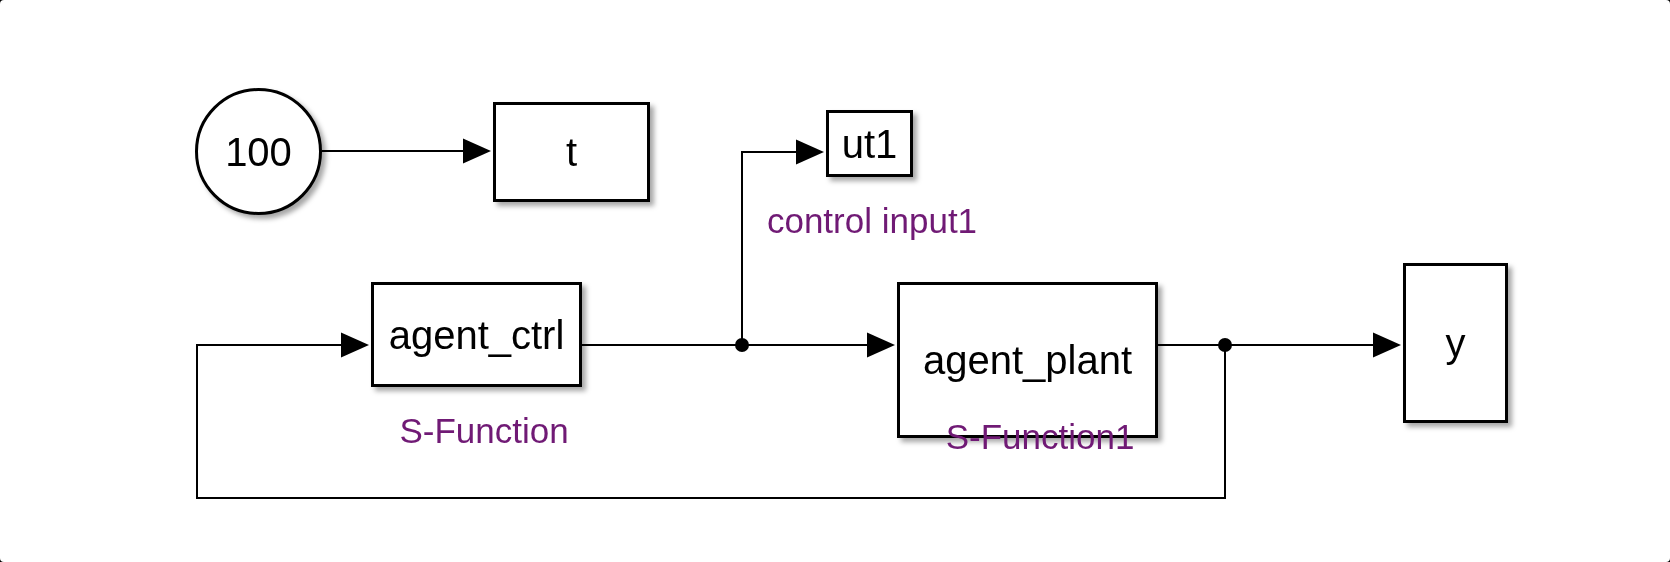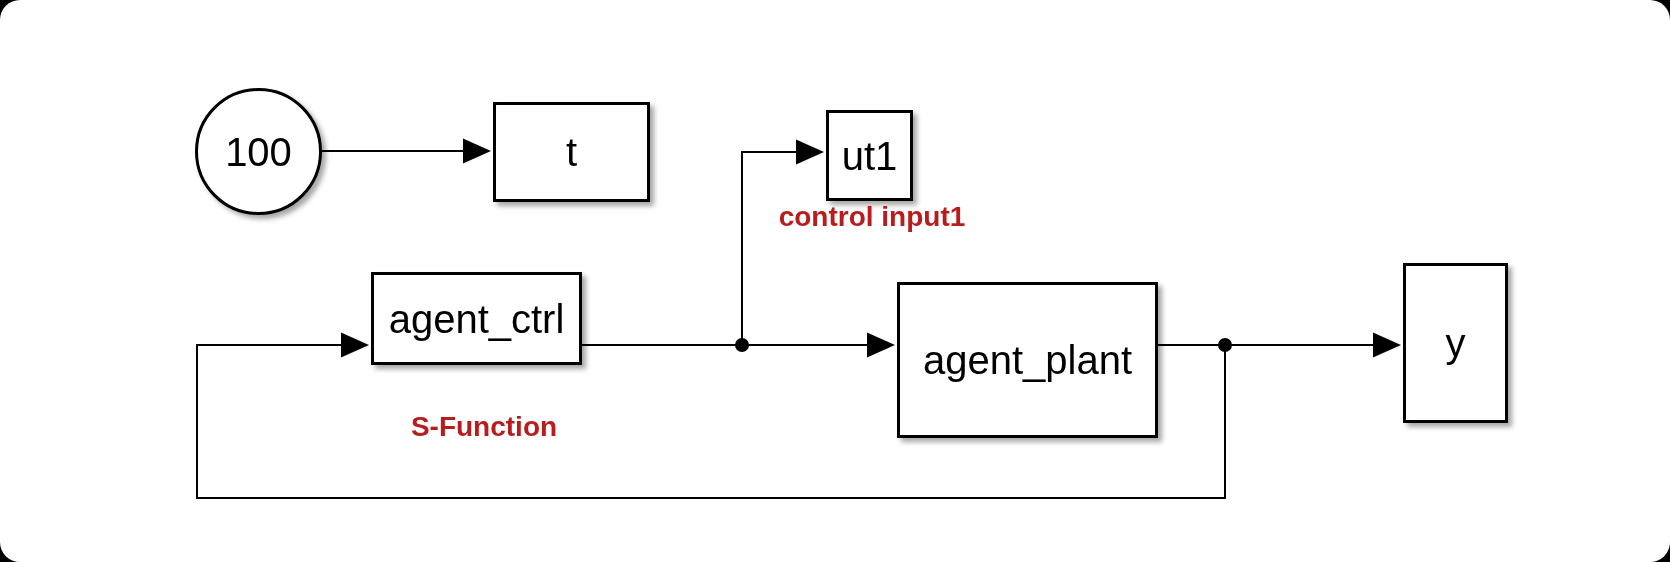--- a/index.html
+++ b/index.html
@@ -17,21 +17,21 @@
     overflow: hidden;
   }
   .frame {
     position: relative;
     width: 1670px; height: 562px;
     background: var(--frame-bg);
   }
   .canvas {
     position: absolute; inset: 0;
     background: var(--canvas-bg);
-    border-radius: 20px;
+    border-radius: 4px;
     padding-left: 12px;
   }
   svg.wires {
     position: absolute; left: 0; top: 0;
     width: 1670px; height: 562px;
     pointer-events: none;
   }
   svg.wires path, svg.wires polyline {
     stroke: var(--wire);
     stroke-width: 2;
@@ -51,25 +51,24 @@
     justify-content: center;
     font-size: 40px;
     color: #000;
     line-height: 1;
     white-space: nowrap;
   }
   .block.round { border-radius: 50%; }
   .caption {
     position: absolute;
     transform: translateX(-50%);
-    font-size: 28px;
-    color: #b91c1c;
+    font-size: 35px;
+    color: #701a75;
     line-height: 1;
     white-space: nowrap;
-    font-weight: bold;
   }
 </style>
 </head>
 <body>
 
 <div class="frame">
   <div class="canvas">
 
     <svg class="wires" viewBox="0 0 1670 562">
 
@@ -92,32 +91,33 @@
     </svg>
 
     <div class="block round" style="left:195px; top:88px; width:127px; height:127px;">
       <span>100</span>
     </div>
 
     <div class="block" style="left:493px; top:102px; width:157px; height:100px;">
       <span>t</span>
     </div>
 
-    <div class="block" style="left:826px; top:110px; width:87px; height:91px;">
+    <div class="block" style="left:826px; top:110px; width:87px; height:67px;">
       <span>ut1</span>
     </div>
     <div class="caption" style="left:872px; top:203px;">control input1</div>
 
-    <div class="block" style="left:371px; top:272px; width:211px; height:93px;">
+    <div class="block" style="left:371px; top:282px; width:211px; height:105px;">
       <span>agent_ctrl</span>
     </div>
     <div class="caption" style="left:476px; top:413px;margin-left:8px;">S-Function</div>
 
     <div class="block" style="left:897px; top:282px; width:261px; height:156px;">
       <span>agent_plant</span>
     </div>
+    <div class="caption" style="left:1040px; top:419px;">S-Function1</div>
 
     <div class="block" style="left:1403px; top:263px; width:105px; height:160px;">
       <span>y</span>
     </div>
 
   </div>
 </div>
 
 </body></html>

